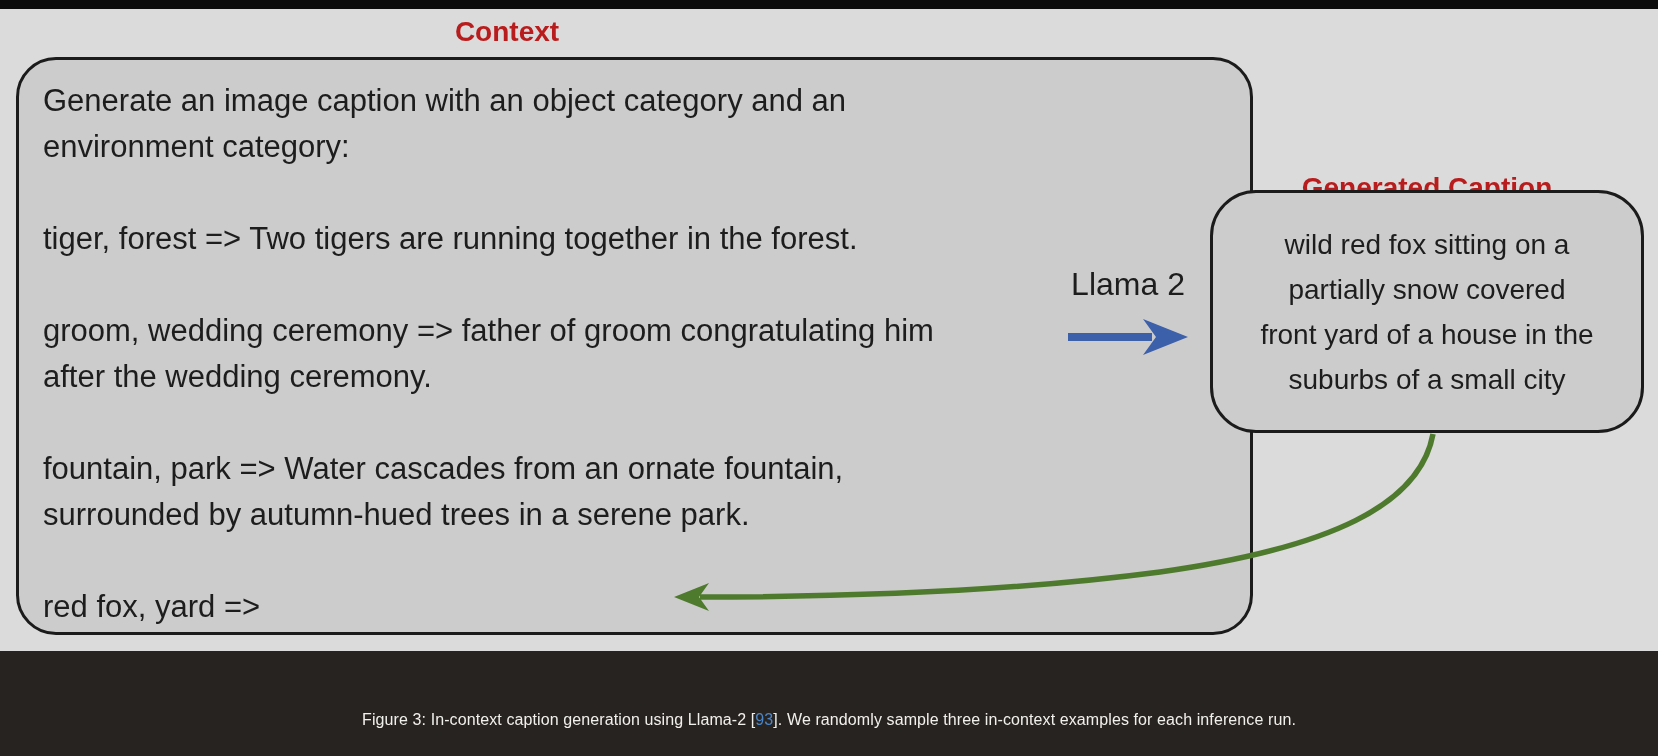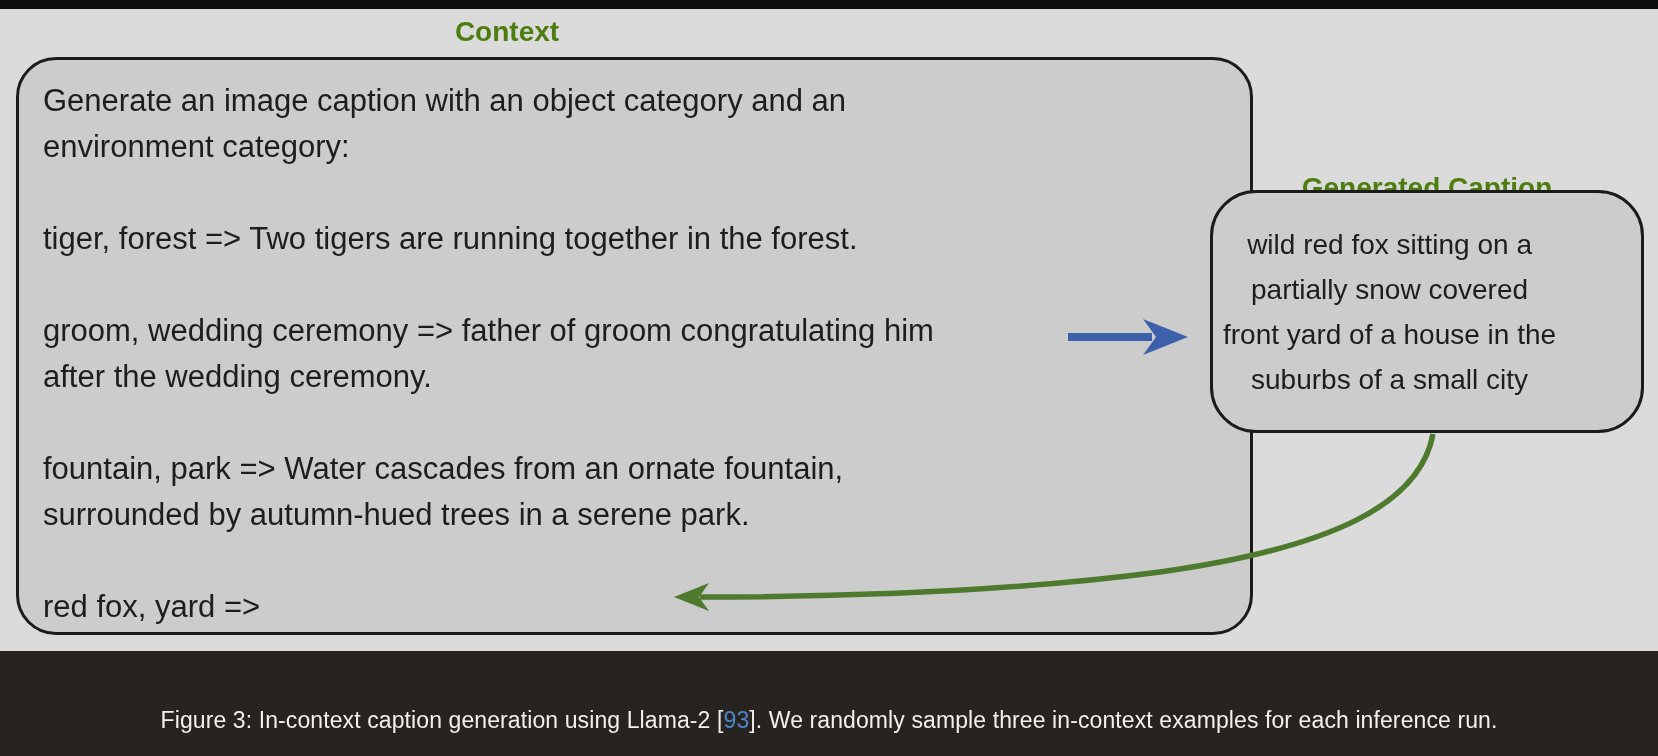--- a/index.html
+++ b/index.html
@@ -26,29 +26,29 @@
     border-radius:40px;
   }
   .context-text{
     position:absolute;left:24px;top:18px;right:16px;
     font-size:31px;line-height:46px;
     white-space:pre-line;
     color:#1d1d1d;
   }
   .panel-title{
     position:absolute;
-    font-size:28px;font-weight:bold;color:#4d7c0f;
+    font-size:28px;font-weight:bold;color:#b91c1c;
     text-align:center;
   }
   .context-title{left:407px;top:16px;width:200px;}
   .generated-title{left:1277px;top:140px;width:300px;margin-top:32px;}
   .generated-panel{
     left:1210px;top:190px;width:434px;height:243px;
     border-radius:46px;
-    display:flex;align-items:center;
+    display:flex;align-items:center;justify-content:center;
   }
   .generated-text{
     font-size:28px;line-height:45px;
     text-align:center;
     white-space:pre-line;
     color:#1d1d1d;
     padding:0 10px;
   }
   .llama-label{
     position:absolute;left:1028px;top:266px;width:200px;
@@ -60,21 +60,21 @@
     pointer-events:none;
   }
   .caption-bar{
     position:absolute;left:0;top:651px;width:1658px;height:105px;
     background:#272321;
     box-sizing:border-box;
     padding-top:54px;
     text-align:center;
   }
   .caption-text{
-    font-size:23px;line-height:30px;
+    font-size:16px;line-height:30px;
     color:#f2f0ed;
     letter-spacing:0.1px;
     margin-top:36px;
   }
   .cite-link{
     color:#4c86c6;
     cursor:pointer;
   }
 </style>
 </head>
@@ -94,20 +94,21 @@
 
 groom, wedding ceremony =&gt; father of groom congratulating him
 after the wedding ceremony.
 
 fountain, park =&gt; Water cascades from an ornate fountain,
 surrounded by autumn-hued trees in a serene park.
 
 red fox, yard =&gt;</div>
   </div>
 
+  <div class="llama-label">Llama 2</div>
 
   <div class="panel-title generated-title">Generated Caption</div>
 
   <div class="panel generated-panel">
     <div class="generated-text">wild red fox sitting on a
 partially snow covered
 front yard of a house in the
 suburbs of a small city</div>
   </div>
 

